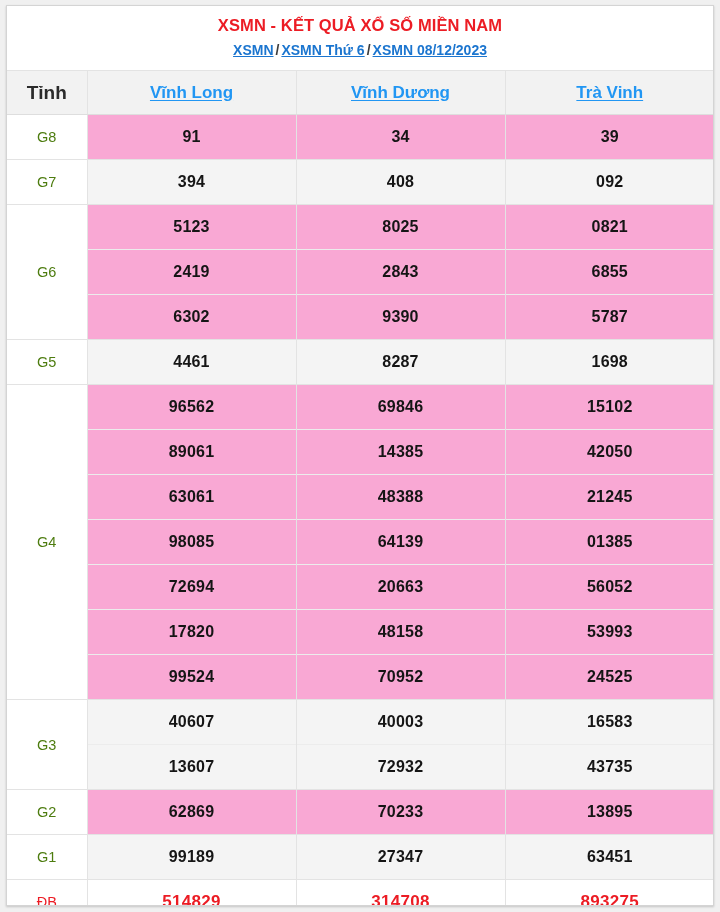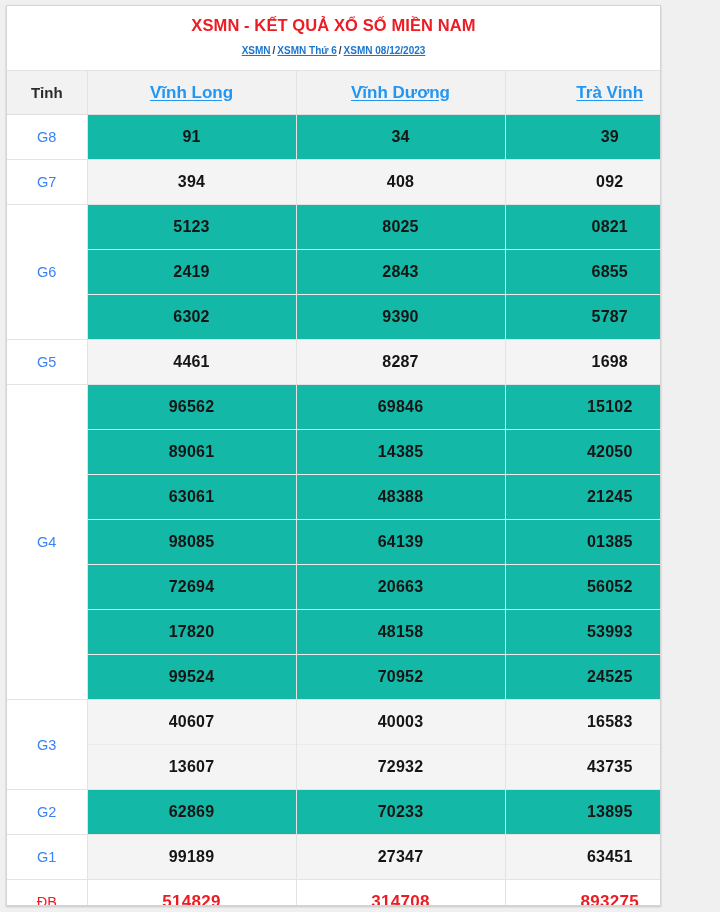--- a/index.html
+++ b/index.html
@@ -14,21 +14,21 @@
     -webkit-font-smoothing: antialiased;
   }
   .page {
     width: 720px;
     height: 912px;
     box-sizing: border-box;
     padding: 5px 6px 6px 6px;
     background: #f0f0f0;
   }
   .card {
-    width: 655px;
+    width: 708px;
     height: 901px;
     box-sizing: border-box;
     background: #ffffff;
     border: 1px solid #d4d4d4;
     box-shadow: 0 1px 2px rgba(0,0,0,0.18);
     overflow: hidden;
     display: flex;
     flex-direction: column;
   }
 
@@ -42,21 +42,21 @@
   .title {
     color: #ec1c24;
     font-size: 16.5px;
     font-weight: 700;
     line-height: 20px;
     letter-spacing: 0.1px;
     white-space: nowrap;
   }
   .breadcrumb {
     margin-top: 7px;
-    font-size: 10px;
+    font-size: 14px;
     font-weight: 700;
     line-height: 17px;
     color: #3b3b3b;
     white-space: nowrap;
   }
   .breadcrumb a {
     color: #1b75cf;
     text-decoration: underline;
     text-underline-offset: 1px;
   }
@@ -85,38 +85,38 @@
   .tbl th:last-child, .tbl td:last-child { border-right: none; margin-top: 11px; }
 
   thead th {
     background: #f2f2f2;
     height: 43px;
     border-top: 1px solid #dedede;
     border-bottom: 1px solid #dedede;
   }
   .th-tinh {
     color: #2b2b2b;
-    font-size: 15px;
+    font-size: 19px;
     font-weight: 700;
   }
   .th-prov a {
     color: #2196f3;
     font-size: 17px;
     font-weight: 700;
     text-decoration: underline;
     text-underline-offset: 2px;
   }
 
   tbody td { height: 44px; }
 
   .row-alt td { background: #f4f4f4; }
-  .row-plain td { background: #14b8a6; }
+  .row-plain td { background: #f9a8d4; }
 
   .lbl {
-    color: #3b82f6;
+    color: #4d7c0f;
     font-size: 14.5px;
     font-weight: 400;
   }
   .num {
     color: #151515;
     font-size: 16px;
     font-weight: 700;
     letter-spacing: 0.2px;
   }
 

